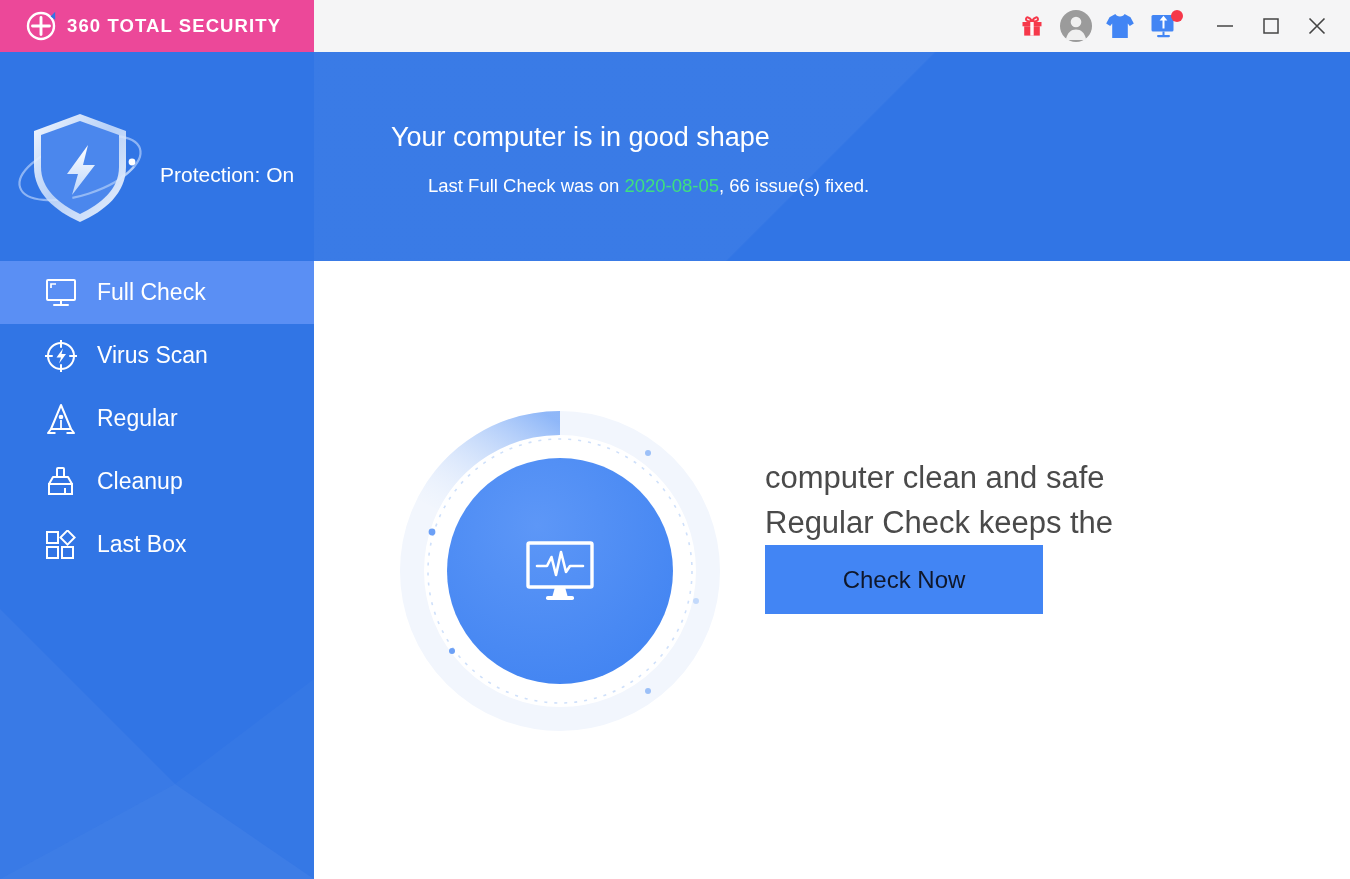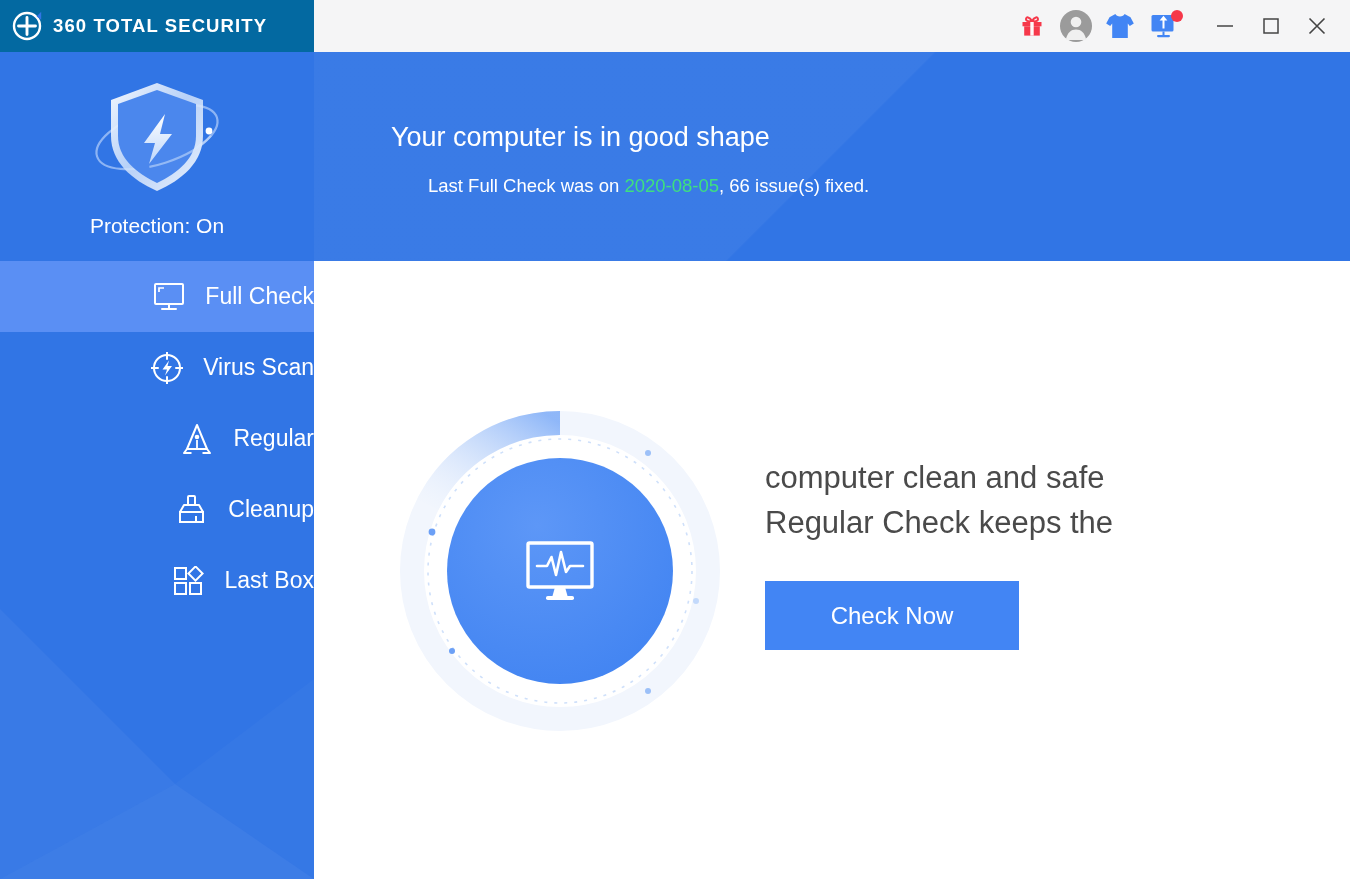--- a/index.html
+++ b/index.html
@@ -25,24 +25,24 @@
     left: 0; top: 0;
     width: 1350px;
     height: 52px;
     background: #f5f5f6;
   }
   .titlebar-brandzone {
     position: absolute;
     left: 0; top: 0;
     width: 314px;
     height: 52px;
-    background: #0369a1;
-    display: flex;
-    align-items: center;
-    padding-left: 12px;
+    background: #ec4899;
+    display: flex;
+    align-items: center;
+    padding-left: 26px;
     box-sizing: border-box;
   }
   .brand-logo {
     width: 30px; height: 30px;
     flex: 0 0 auto;
   }
   .brand-text {
     margin-left: 11px;
     color: #ffffff;
     font-size: 18.5px;
@@ -96,45 +96,43 @@
     left: 0; bottom: 0;
     width: 314px; height: 330px;
     pointer-events: none;
   }
   .shield-block {
     position: absolute;
     left: 0; top: 0;
     width: 314px;
     height: 209px;
     display: flex;
-    flex-direction: column;
     align-items: center;
     justify-content: flex-start;
     padding-top: 22px;
     box-sizing: border-box;
   }
   .protection-label {
     margin-top: 14px;
     color: #ffffff;
     font-size: 21px;
     font-weight: normal;
   }
   .navlist {
     position: absolute;
     left: 0; top: 209px;
     width: 314px;
   }
   .nav-item {
-    height: 71px;
-    display: flex;
-    align-items: center;
-    padding-left: 32px;
+    height: 63px;
+    display: flex;
+    align-items: center;
+    padding-left: 44px;
     box-sizing: border-box;
     cursor: pointer;
-    justify-content: flex-end;
   }
   .nav-item.active {
     background: #5a8ff4;
   }
   .nav-icon {
     width: 34px; height: 34px;
     flex: 0 0 auto;
     display: flex;
     align-items: center;
     justify-content: center;
@@ -209,28 +207,27 @@
     left: 451px; top: 194px;
     width: 470px;
   }
   .promo-text {
     color: #4a4a4a;
     font-size: 31px;
     line-height: 45px;
     font-weight: normal;
   }
   .check-btn {
-    margin-top: 36px;
     display: inline-flex;
     align-items: center;
     justify-content: center;
-    width: 254px;
+    width: 278px;
     height: 69px;
     background: #4285f4;
-    color: #ffffff;
+    color: #0f172a;
     font-size: 24px;
     border: none;
     cursor: pointer;
     font-family: "Liberation Sans", sans-serif;
   }
 </style>
 </head>
 <body>
 
 <div id="app">

